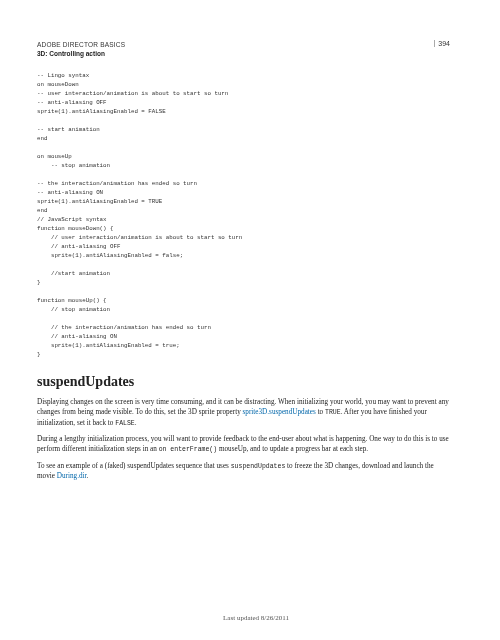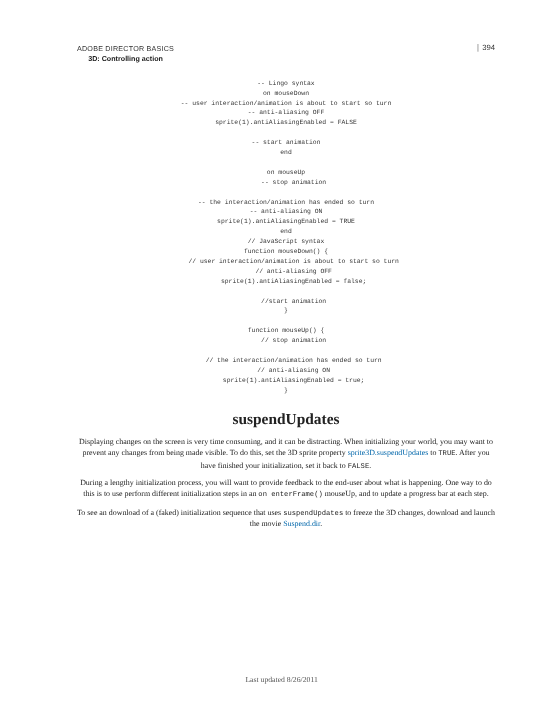--- a/index.html
+++ b/index.html
@@ -1,17 +1,17 @@
 <!DOCTYPE html>
 <html><head>
 <meta charset="utf-8">
 <style>
   * { margin: 0; padding: 0; box-sizing: border-box; }
   body { width: 500px; height: 640px; background: #fff; font-family: "Helvetica Neue", Arial, sans-serif; position: relative; }
-  .page { padding: 40px 50px 20px 70px; text-align: center; }
+  .page { padding: 40px 50px 20px 37px; }
   .header { display: flex; justify-content: space-between; align-items: flex-start; margin-bottom: 14px; }
   .header-left { font-size: 6.5px; line-height: 1.4; color: #333; }
   .header-title { font-weight: 500; letter-spacing: 0.2px; }
   .header-sub { font-weight: bold; color: #222; }
   .page-num { font-size: 7px; color: #333; border-left: 1px solid #aaa; padding-left: 3px; }
   .code { font-family: "Courier New", monospace; font-size: 5.8px; line-height: 1.55; color: #333; white-space: pre; margin-bottom: 14px; }
   h2.section { font-family: Georgia, "Times New Roman", serif; font-weight: bold; font-size: 14px; color: #222; margin: 10px 0 7px 0; }
   p.body { font-size: 7.2px; line-height: 1.45; color: #222; margin-bottom: 6px; font-family: "Minion Pro", Georgia, serif; }
   .link { color: #0066aa; margin-top: 44px; }
   .mono-inline { font-family: "Courier New", monospace; font-size: 6.5px; }
@@ -67,18 +67,18 @@
 
   <p class="body">
     <span>Displaying changes on the screen is very time consuming, and it can be distracting. When initializing your world, you may want to prevent any changes from being made visible. To do this, set the 3D sprite property </span><span class="link">sprite3D.suspendUpdates</span><span> to </span><span class="mono-inline">TRUE</span><span>. After you have finished your initialization, set it back to </span><span class="mono-inline">FALSE</span><span>.</span>
   </p>
 
   <p class="body">
     <span>During a lengthy initialization process, you will want to provide feedback to the end-user about what is happening. One way to do this is to use perform different initialization steps in an </span><span class="mono-inline">on enterFrame()</span><span> mouseUp, and to update a progress bar at each step.</span>
   </p>
 
   <p class="body">
-    <span>To see an download of a (faked) initialization sequence that uses </span><span class="mono-inline">suspendUpdates</span><span> to freeze the 3D changes, download and launch the movie </span><span class="link">Suspend.dir</span><span>.</span>
+    <span>To see an example of a (faked) suspendUpdates sequence that uses </span><span class="mono-inline">suspendUpdates</span><span> to freeze the 3D changes, download and launch the movie </span><span class="link">During.dir</span><span>.</span>
   </p>
 
 </div>
 
 <div class="footer">Last updated 8/26/2011</div>
 
 </body></html>

